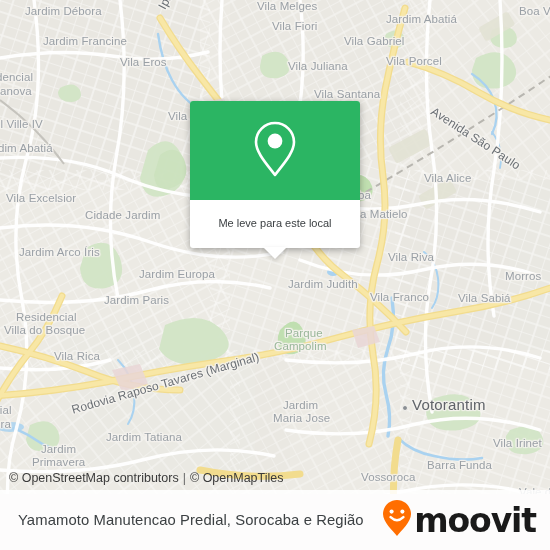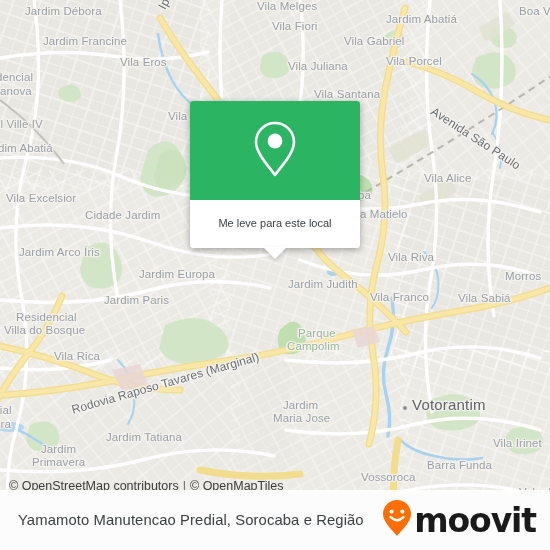--- a/index.html
+++ b/index.html
@@ -48,21 +48,21 @@
   .lbl.city {
     color: #5f6368;
     font-size: 15px;
     letter-spacing: .2px;
   }
   .lbl.road {
     color: #6b7075;
     font-size: 12px;
     transform-origin: 0 50%;
   }
-  .lbl.park { color: #9ab79a; margin-left: 13px; }
+  .lbl.park { color: #9ab79a; }
 
   .citydot {
     position: absolute;
     width: 6px; height: 6px;
     border-radius: 50%;
     background: #8a8f94;
     border: 1.5px solid #f4f2ee;
     pointer-events: none;
   }
 
@@ -109,21 +109,20 @@
     position: absolute;
     left: 0; top: 466px;
     height: 24px;
     padding-left: 9px;
     display: flex;
     align-items: center;
     z-index: 50;
     font-size: 12.5px;
     color: #3a3a3a;
     white-space: nowrap;
-    margin-top: 8px;
   }
   #attribution .sep { margin: 0 4px; color: #6b6b6b; }
 
   
   #footer {
     position: absolute;
     left: 0; top: 490px;
     width: 550px; height: 60px;
     background: rgba(255,255,255,.88);
     z-index: 60;

